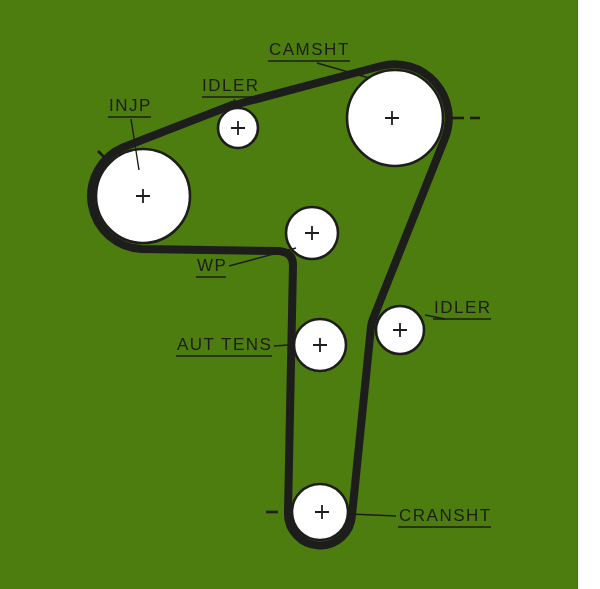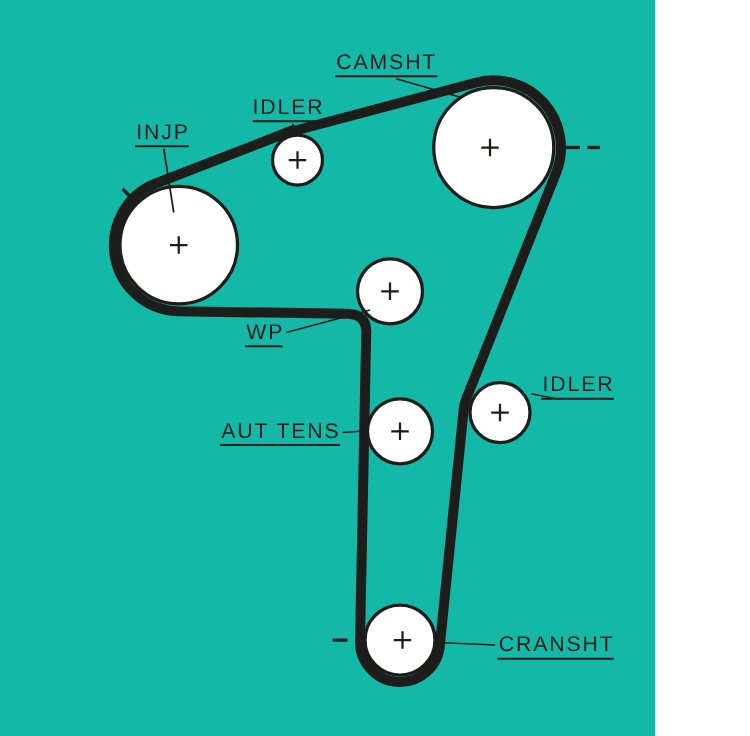--- a/index.html
+++ b/index.html
@@ -1,17 +1,17 @@
 <!DOCTYPE html>
 <html><head>
 <meta charset="utf-8">
 <style>
   html,body{margin:0;padding:0;background:#ffffff;}
   body{width:600px;height:589px;overflow:hidden;}
-  .stage{position:relative;width:524px;height:589px;background:#14b8a6;}
+  .stage{position:relative;width:578px;height:589px;background:#4d7c0f;}
   svg{display:block;}
   .belt{fill:none;stroke:#1d1d1b;stroke-width:8;stroke-linejoin:round;stroke-linecap:round;}
   .pulley{fill:#ffffff;stroke:#1d1d1b;stroke-width:2.6;}
   .plus{stroke:#1d1d1b;stroke-width:1.8;fill:none;}
   .leader{stroke:#1d1d1b;stroke-width:1.4;fill:none;}
   .underline{stroke:#1d1d1b;stroke-width:1.5;}
   .mark{stroke:#1d1d1b;stroke-width:2.6;fill:none;stroke-linecap:butt;}
   .lbl{font-family:"Liberation Sans", sans-serif;font-size:17px;letter-spacing:1.5px;fill:#1d1d1b;}
 </style>
 </head>

